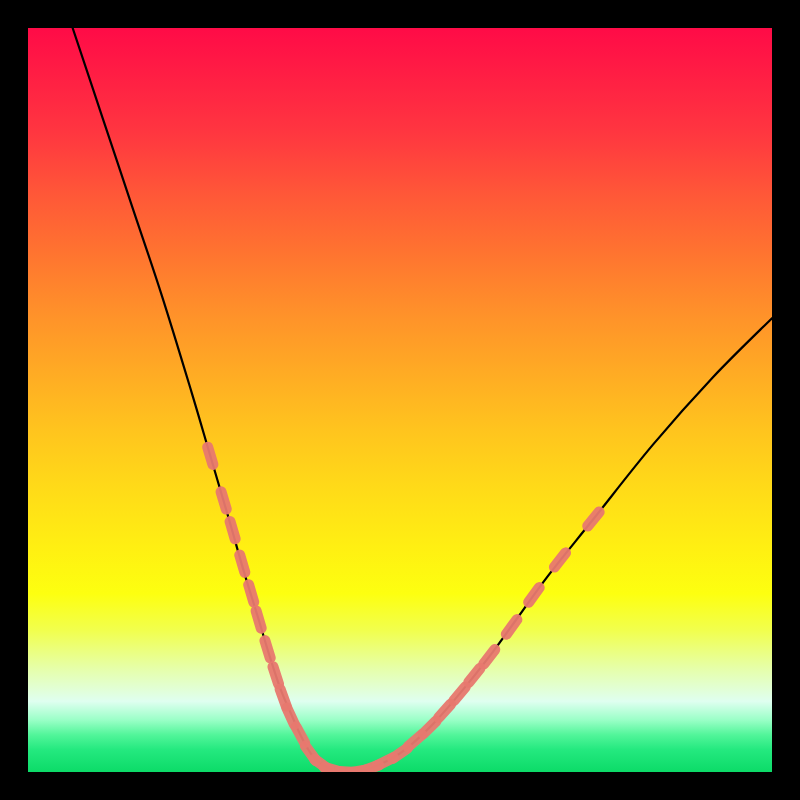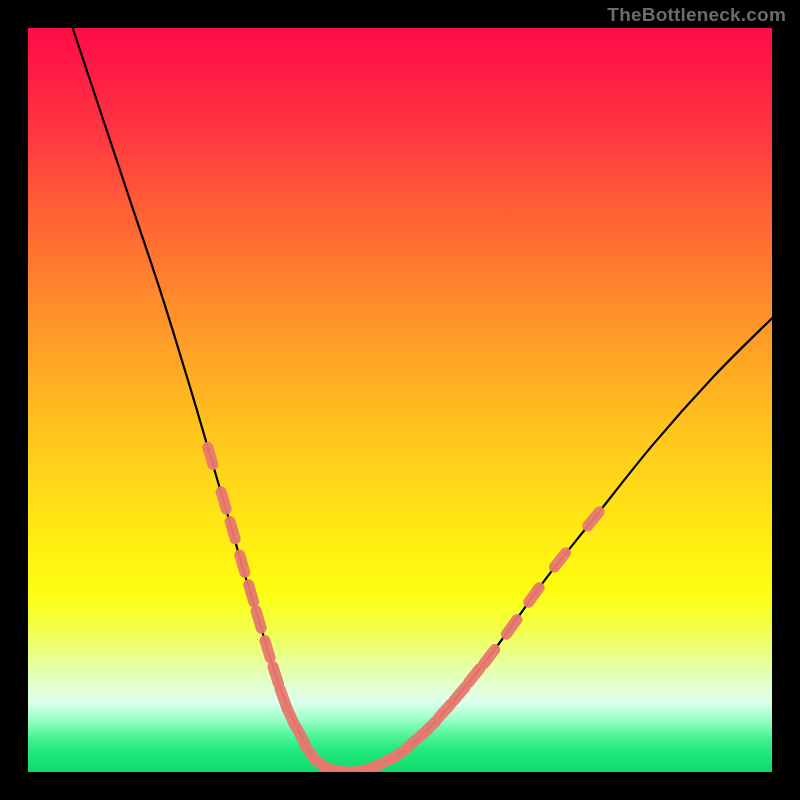--- a/index.html
+++ b/index.html
@@ -104,14 +104,13 @@
           <line x1="425.75834040301964" y1="672.7939915163764" x2="437.2816595969803" y2="658.9660084836236" stroke="#E8796F" stroke-width="11" stroke-linecap="round" opacity="0.95"></line>
           <line x1="440.77774457201014" y1="654.3078192849872" x2="452.0222554279898" y2="640.2521807150127" stroke="#E8796F" stroke-width="11" stroke-linecap="round" opacity="0.95"></line>
           <line x1="455.79260315235274" y1="635.8136159019415" x2="466.7673968476472" y2="621.5463840980586" stroke="#E8796F" stroke-width="11" stroke-linecap="round" opacity="0.95"></line>
           <line x1="478.32737703223114" y1="606.2137951054136" x2="488.8726229677689" y2="591.6262048945863" stroke="#E8796F" stroke-width="11" stroke-linecap="round" opacity="0.95"></line>
           <line x1="500.6505850154008" y1="574.2241130555989" x2="511.18941498459924" y2="559.6318869444011" stroke="#E8796F" stroke-width="11" stroke-linecap="round" opacity="0.95"></line>
           <line x1="526.4057405833701" y1="539.0416807562032" x2="537.5142594166298" y2="524.8783192437969" stroke="#E8796F" stroke-width="11" stroke-linecap="round" opacity="0.95"></line>
           <line x1="559.7408598876847" y1="498.00561569282985" x2="571.1391401123154" y2="484.0743843071701" stroke="#E8796F" stroke-width="11" stroke-linecap="round" opacity="0.95"></line>
         </g>
     </svg>
   </div>
-  <div class="watermark">TheBottleneck.com</div>
 </div>
 
 </body></html>

